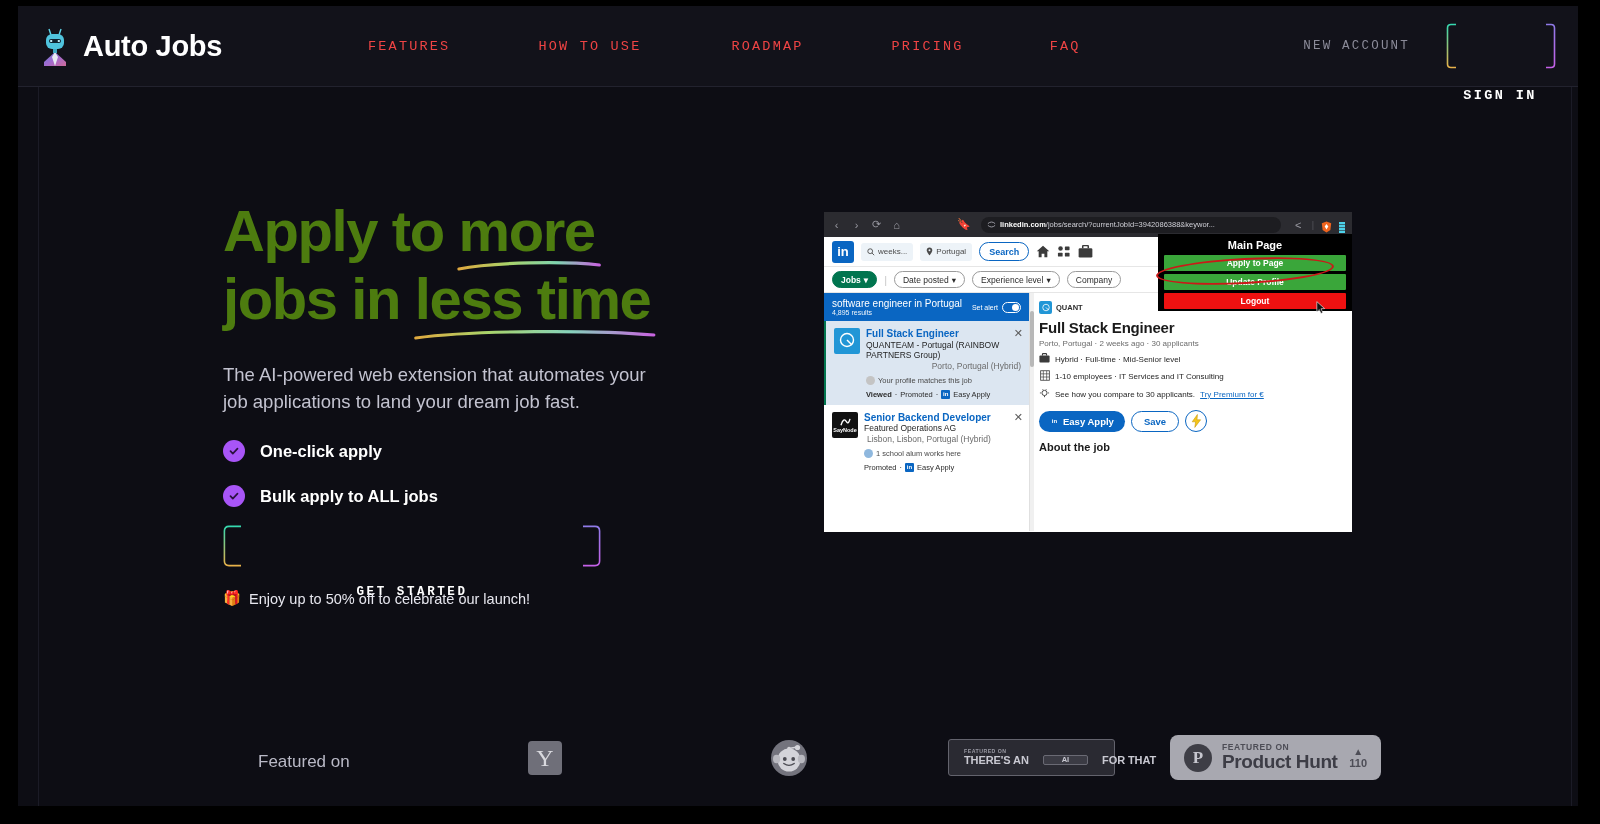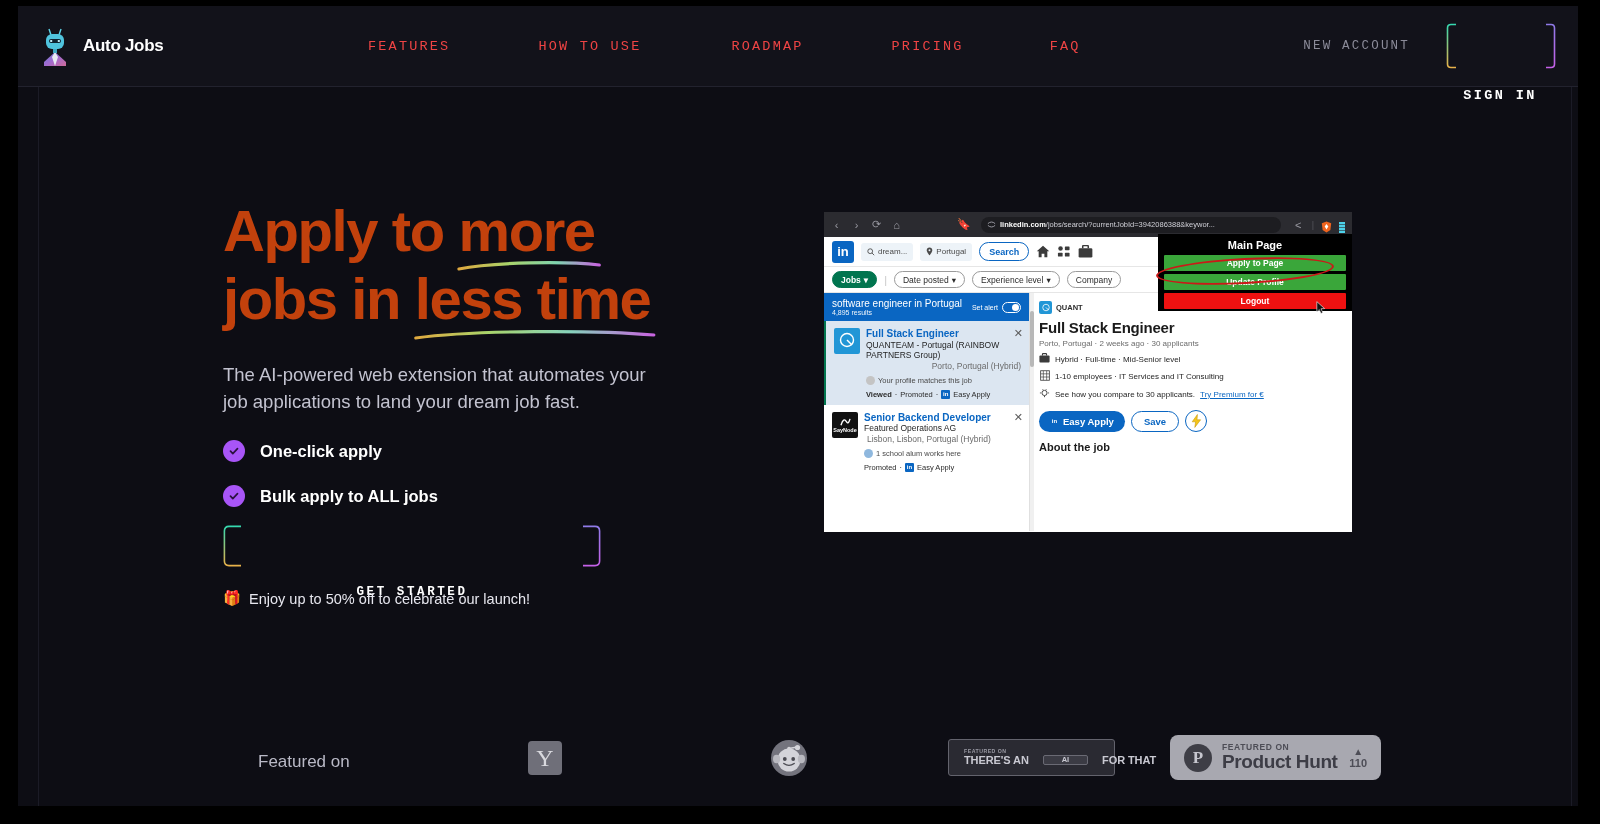--- a/index.html
+++ b/index.html
@@ -24,21 +24,21 @@
     position:absolute; left:18px; top:6px; width:1560px; height:80px;
     background:#12121a;
     display:flex; align-items:center;
   }
   .header-bottom-line{
     position:absolute; left:18px; top:86px; width:1560px; height:1px;
     background:#22222e;
   }
   .brand { display:flex; align-items:center; gap:13px; margin-left:22px; width:300px;}
   .bot-logo { width:30px; height:40px; position:relative; }
-  .brand-name { font-size:17px; font-weight:bold; letter-spacing:-0.3px; color:#fff;}
+  .brand-name { font-size:29px; font-weight:bold; letter-spacing:-0.3px; color:#fff;}
 
   .nav { display:flex; align-items:center; flex:1; justify-content:flex-start; gap:0; padding-left:10px;}
   .nav-item {
     font-family:"Liberation Mono", monospace;
     font-size:13.5px; letter-spacing:2.2px; color:#ef4444;
     text-decoration:none; white-space:nowrap;
   }
   .nav-item:nth-child(1){ margin-left:18px; }
   .nav-item:nth-child(2){ margin-left:88px; }
   .nav-item:nth-child(3){ margin-left:90px; }
@@ -66,21 +66,21 @@
   .vline { position:absolute; top:87px; width:1px; height:719px; background:#1b1b26; }
   .vline.l { left:38px; }
   .vline.r { left:1571px; }
 
   
   .hero { position:absolute; left:18px; top:87px; width:1560px; height:719px; }
 
   .h1 {
     position:absolute; left:205px; top:110px; width:560px;
     font-size:58px; font-weight:bold; line-height:1.18; letter-spacing:-1.4px;
-    color:#c2410c;
+    color:#4d7c0f;
   }
   .uword { position:relative; display:inline-block; }
   .swoosh { position:absolute; left:-2px; bottom:-7px; width:calc(100% + 8px); height:14px; }
 
   .sub {
     position:absolute; left:205px; top:274px; width:430px;
     font-size:18.5px; line-height:1.48; color:#c3c3d0;
   }
 
   .feat { position:absolute; left:205px; font-size:16.5px; font-weight:bold; color:#fff;
@@ -484,21 +484,21 @@
 
     <div class="li-bar">
       <div class="li-logo">
         <span>in</span>
       </div>
       <div class="li-search">
         <svg width="8" height="8" viewBox="0 0 10 10">
           <circle cx="4" cy="4" r="3" stroke="#4a4a4a" stroke-width="1.1" fill="none"></circle>
           <path d="M6.3 6.3 L9 9" stroke="#4a4a4a" stroke-width="1.1"></path>
         </svg>
-        <span>dream...</span>
+        <span>weeks...</span>
       </div>
       <div class="li-search">
         <svg width="7" height="9" viewBox="0 0 8 10">
           <path d="M4 0.5 C6 0.5 7.2 1.9 7.2 3.6 C7.2 5.8 4 9.5 4 9.5 C4 9.5 0.8 5.8 0.8 3.6 C0.8 1.9 2 0.5 4 0.5 Z" fill="#4a4a4a"></path>
           <circle cx="4" cy="3.5" r="1.1" fill="#edf3f8"></circle>
         </svg>
         <span>Portugal</span>
       </div>
       <div class="li-searchbtn">Search</div>
       <span class="li-navic">

